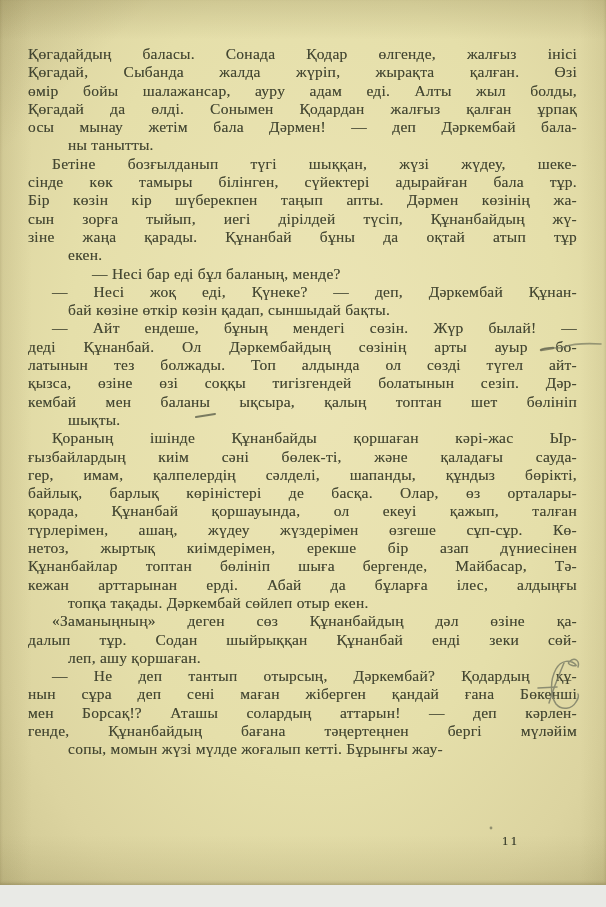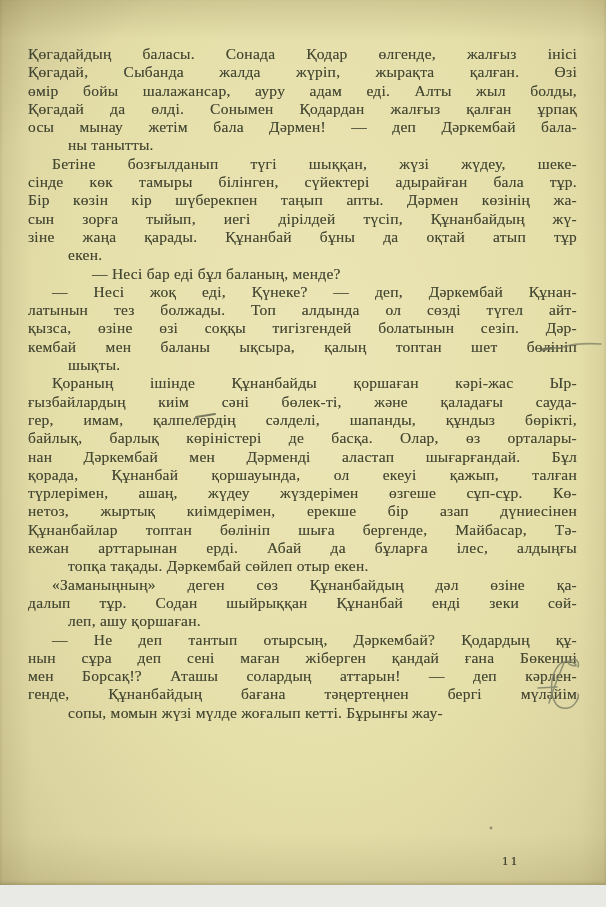--- a/index.html
+++ b/index.html
@@ -35,21 +35,20 @@
   .line { text-align: justify; text-align-last: justify; white-space: normal; }
   .line.last { text-align-last: left; margin-left: 40px; }
   .line.indent { padding-left: 24px; }
   .pagenum {
     position: absolute;
     left: 502px; top: 834px;
     font-size: 12.5px;
     letter-spacing: 3px;
     color: rgba(50, 54, 38, 0.95);
     text-shadow: 0 0 0.6px rgba(50,54,38,0.5);
-    margin-top: 20px;
   }
   .marks {
     position: absolute; left: 0; top: 0;
     width: 606px; height: 907px;
     pointer-events: none;
   }
   .scanner-strip {
     position: absolute; left: 0; bottom: 0;
     width: 606px; height: 8px;
     background: #e9eae6;
@@ -76,33 +75,35 @@
           <div class="line">Бір көзін кір шүберекпен таңып апты. Дәрмен көзінің жа-</div>
           <div class="line">сын зорға тыйып, иегі дірілдей түсіп, Құнанбайдың жү-</div>
           <div class="line">зіне жаңа қарады. Құнанбай бұны да оқтай атып тұр</div>
           <div class="line last">екен.</div>
         </div>
         <div class="para">
           <div class="line last indent">— Несі бар еді бұл баланың, менде?</div>
         </div>
         <div class="para">
           <div class="line indent">— Несі жоқ еді, Қүнеке? — деп, Дәркембай Құнан-</div>
+          <div class="line last">бай көзіне өткір көзін қадап, сыншыдай бақты.</div>
         </div>
         <div class="para">
+          <div class="line indent">— Айт ендеше, бұның мендегі сөзін. Жүр былай! —</div>
+          <div class="line">деді Құнанбай. Ол Дәркембайдың сөзінің арты ауыр бо-</div>
           <div class="line">латынын тез болжады. Топ алдында ол сөзді түгел айт-</div>
           <div class="line">қызса, өзіне өзі соққы тигізгендей болатынын сезіп. Дәр-</div>
           <div class="line">кембай мен баланы ықсыра, қалың топтан шет бөлініп</div>
           <div class="line last">шықты.</div>
         </div>
         <div class="para">
           <div class="line indent">Қораның ішінде Құнанбайды қоршаған кәрі-жас Ыр-</div>
           <div class="line">ғызбайлардың киім сәні бөлек-ті, және қаладағы сауда-</div>
           <div class="line">гер, имам, қалпелердің сәлделі, шапанды, құндыз бөрікті,</div>
           <div class="line">байлық, барлық көріністері де басқа. Олар, өз орталары-</div>
-          <div class="line">нан Дәркембай мен Дәрменді аластап шығарғандай. Бұл</div>
           <div class="line">қорада, Құнанбай қоршауында, ол екеуі қажып, талған</div>
           <div class="line">түрлерімен, ашаң, жүдеу жүздерімен өзгеше сұп-сұр. Кө-</div>
           <div class="line">нетоз, жыртық киімдерімен, ерекше бір азап дүниесінен</div>
           <div class="line">Құнанбайлар топтан бөлініп шыға бергенде, Майбасар, Тә-</div>
           <div class="line">кежан арттарынан ерді. Абай да бұларға ілес, алдыңғы</div>
           <div class="line last">топқа тақады. Дәркембай сөйлеп отыр екен.</div>
         </div>
         <div class="para">
           <div class="line indent">«Заманыңның» деген сөз Құнанбайдың дәл өзіне қа-</div>
           <div class="line">далып тұр. Содан шыйрыққан Құнанбай енді зеки сөй-</div>

